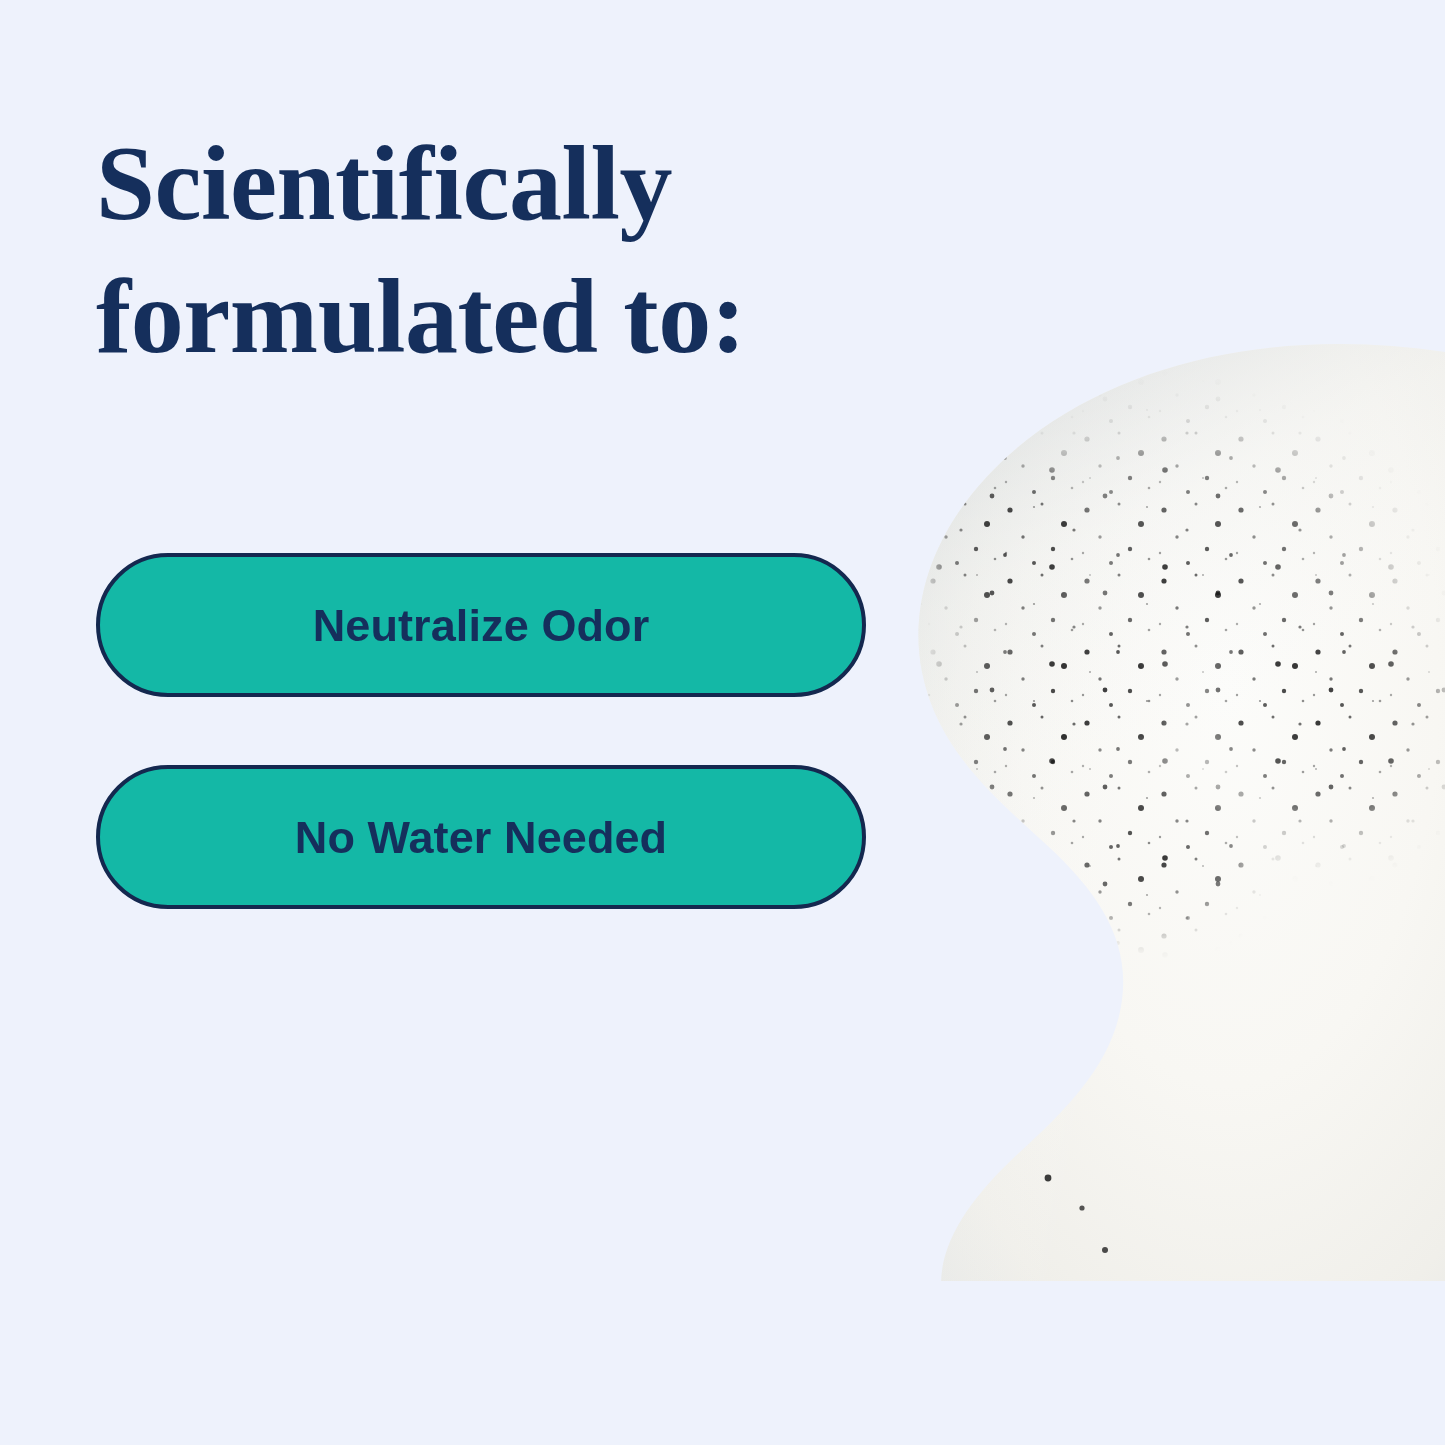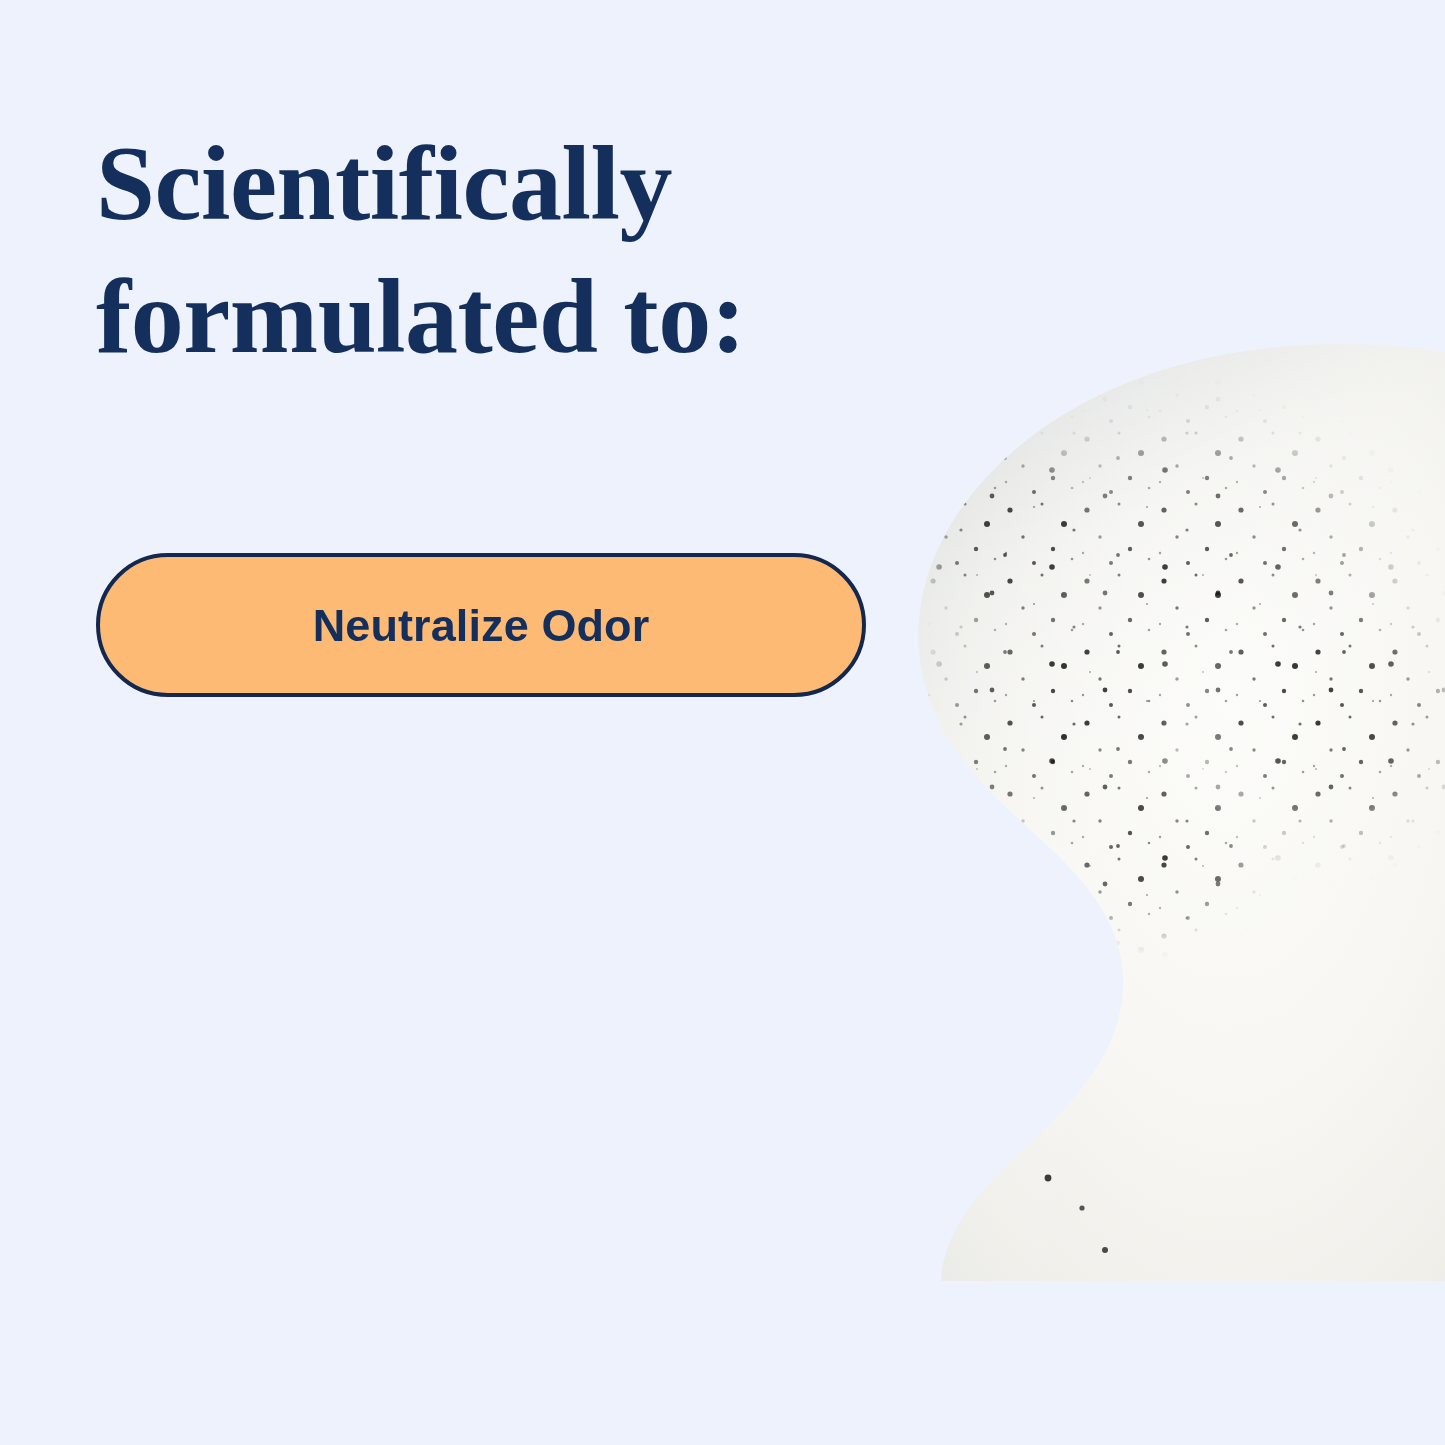--- a/index.html
+++ b/index.html
@@ -65,21 +65,21 @@
     flex-direction: column;
     gap: 68px;
   }
 
   .benefit-pill {
     position: relative;
     box-sizing: border-box;
     width: 770px;
     height: 144px;
     border-radius: 72px;
-    background: #fdba74;
+    background: #14b8a6;
     border: 4px solid #14284f;
     display: flex;
     align-items: center;
     justify-content: center;
     padding: 0 36px;
   }
 
   .benefit-label {
     color: #152f5c;
     font-family: "Liberation Sans", sans-serif;
@@ -184,16 +184,19 @@
   <h1 class="headline">Scientifically
 formulated to:</h1>
 
   <div class="benefits">
 
     <div class="benefit-pill">
       <span class="benefit-label">Neutralize Odor</span>
     </div>
 
 
+    <div class="benefit-pill">
+      <span class="benefit-label">No Water Needed</span>
+    </div>
 
   </div>
 
 </div>
 
 </body></html>

